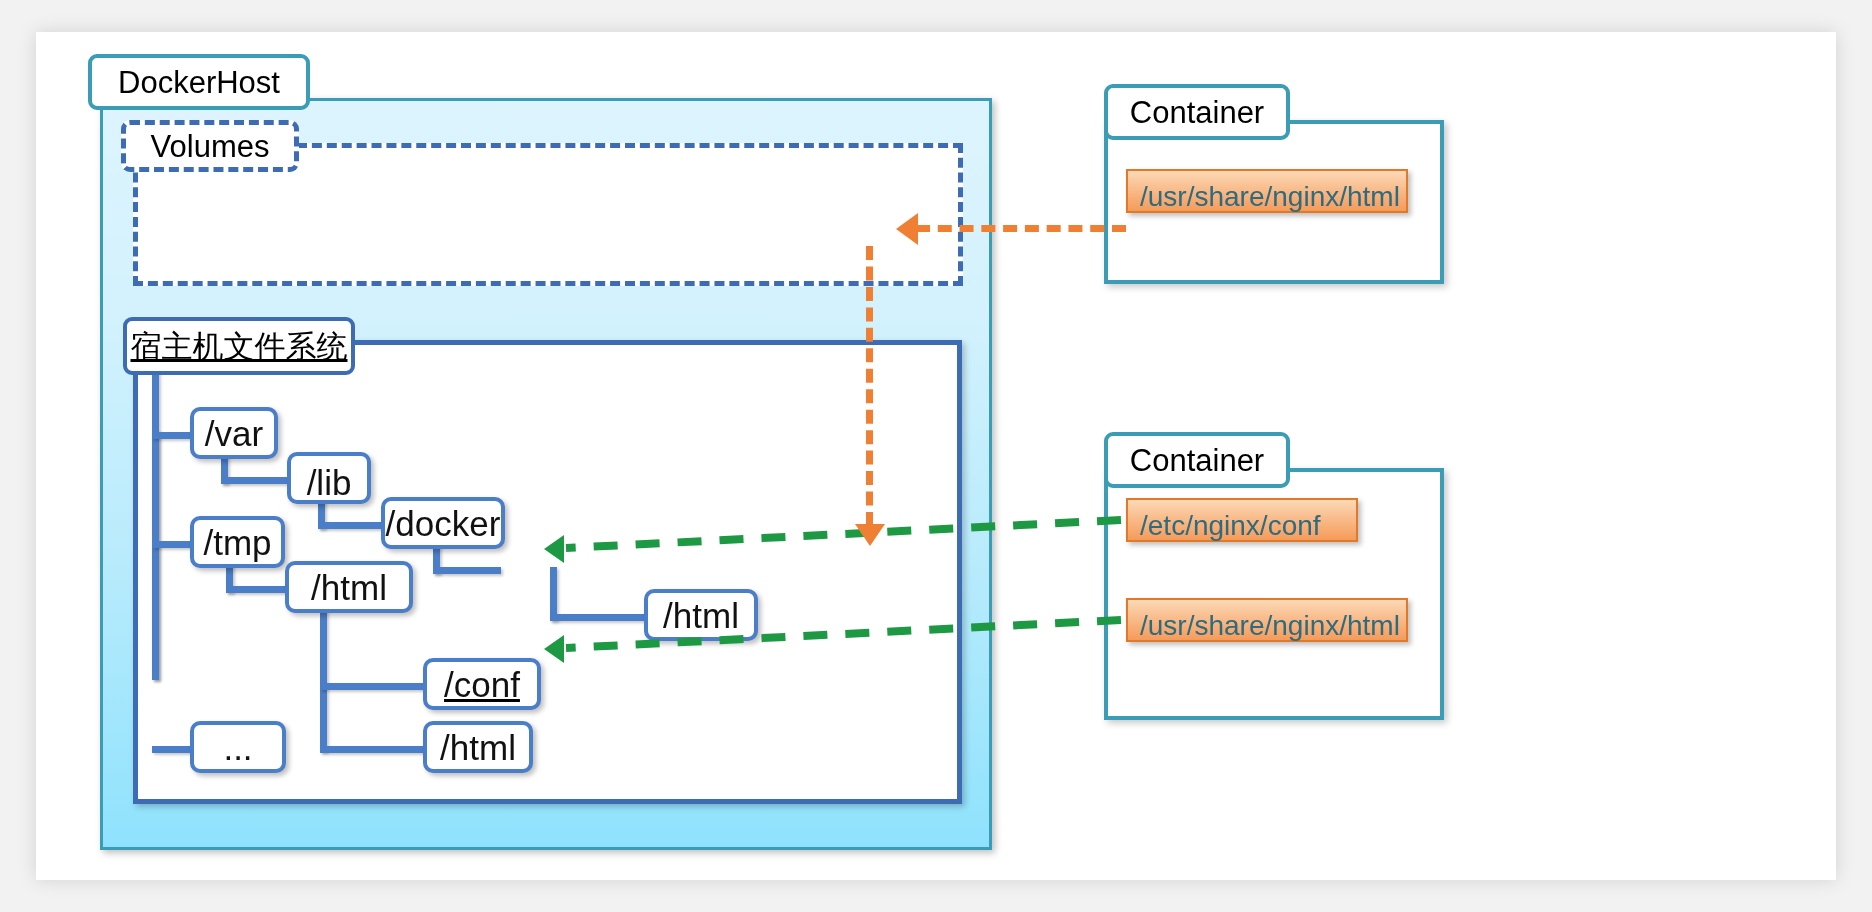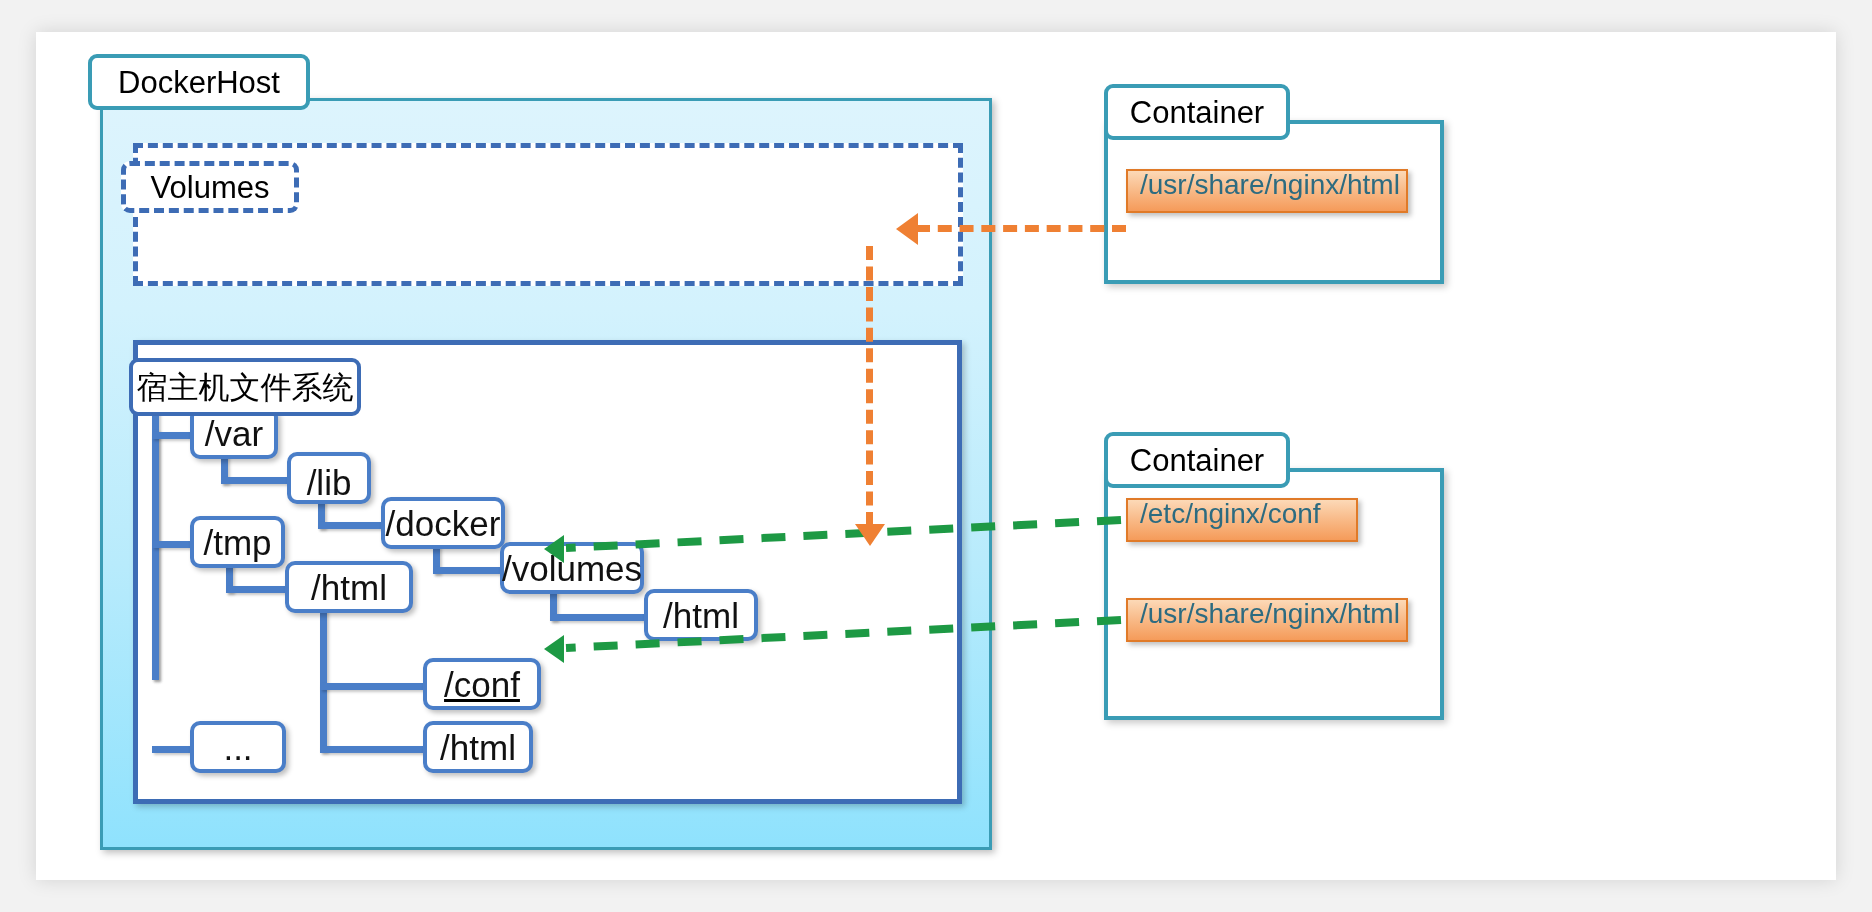--- a/index.html
+++ b/index.html
@@ -5,21 +5,21 @@
   html,body{margin:0;padding:0;background:#f2f2f2;}
   body{font-family:"Liberation Sans","DejaVu Sans",sans-serif;}
   #canvas{position:relative;width:1872px;height:912px;background:#f2f2f2;overflow:hidden;}
   #paper{position:absolute;left:36px;top:32px;width:1800px;height:848px;background:#ffffff;
          box-shadow:0 0 18px rgba(0,0,0,.13);}
 
   
   .tagbox{position:absolute;background:#ffffff;border-radius:9px;display:flex;align-items:center;
           justify-content:center;box-sizing:border-box;z-index:6;}
   .tag-teal{border:4px solid #3a9cb5;}
-  .tag-dash{border:5px dashed #3d6cb5;margin-top:41px;}
+  .tag-dash{border:5px dashed #3d6cb5;}
   .tag-label{font-size:31px;color:#000;line-height:1;white-space:nowrap;}
 
   .plainbox{position:absolute;box-sizing:border-box;}
 
   
   #dockerhost-panel{left:100px;top:98px;width:892px;height:752px;
      background:linear-gradient(180deg,#ddf4fd 0%,#d3f2fd 28%,#b8ebfc 62%,#8fe2fd 100%);
      border:3px solid #3a9cb5;box-shadow:3px 3px 7px rgba(0,0,0,.25);z-index:1;}
 
   
@@ -37,21 +37,21 @@
   .node span{font-size:35px;color:#111;line-height:1;white-space:nowrap;}
 
   .conn{position:absolute;background:#4a7ec8;z-index:3;}
   .conn.sh{box-shadow:2px 2px 3px rgba(0,0,0,.22);}
 
   
   .container-panel{position:absolute;background:#ffffff;border:4px solid #3a9cb5;
      box-sizing:border-box;box-shadow:3px 3px 7px rgba(0,0,0,.22);z-index:3;}
   .path-chip{position:absolute;box-sizing:border-box;border:2px solid #e07a28;
      background:linear-gradient(180deg,#fcd9b7 0%,#f8b682 55%,#f59b5a 100%);
-     display:flex;align-items:flex-start;padding-left:12px;
+     display:flex;align-items:flex-end;padding-left:12px;
      box-shadow:3px 3px 5px rgba(0,0,0,.25);z-index:7;}
   .path-chip span{font-size:28px;color:#2d6b80;line-height:1;white-space:nowrap;}
 
   
   .dashline{position:absolute;z-index:8;}
   .dash-h-orange{height:0;border-top:7px dashed #ef8033;}
   .dash-v-orange{width:0;border-left:7px dashed #ef8033;}
 
   .arrow-left-orange{position:absolute;width:0;height:0;z-index:9;
      border-top:16px solid transparent;border-bottom:16px solid transparent;
@@ -83,21 +83,21 @@
     <div class="plainbox" id="fs-panel" style="left:97px;top:308px;"></div>
 
     <div class="tagbox tag-teal" style="left:52px;top:22px;width:222px;height:56px;">
       <div class="tag-label">DockerHost</div>
     </div>
 
     <div class="tagbox tag-dash" style="left:85px;top:88px;width:178px;height:52px;">
       <div class="tag-label">Volumes</div>
     </div>
 
-    <div class="tagbox tag-dash" style="left:93px;top:285px;width:232px;height:58px;border-style:solid;border-width:4px;border-color:#3d6cb5;">
+    <div class="tagbox tag-dash" style="left:87px;top:285px;width:232px;height:58px;border-style:solid;border-width:4px;border-color:#3d6cb5;text-decoration:underline;">
       <div class="tag-label" style="font-family:'DejaVu Sans',sans-serif;">宿主机文件系统</div>
     </div>
 
 
     <div class="conn sh" style="left:116px;top:338px;width:7px;height:310px;"></div>
     <div class="conn sh" style="left:116px;top:398px;width:7px;height:250px;"></div>
 
     <div class="conn sh" style="left:116px;top:400px;width:42px;height:7px;"></div>
 
     <div class="conn sh" style="left:185px;top:400px;width:7px;height:52px;"></div>
@@ -124,23 +124,20 @@
     <div class="conn sh" style="left:116px;top:714px;width:42px;height:7px;"></div>
 
     <div class="node" style="left:154px;top:375px;width:88px;height:52px;">
       <span>/var</span>
     </div>
     <div class="node" style="left:251px;top:420px;width:84px;height:52px;align-items:flex-end;">
       <span>/lib</span>
     </div>
     <div class="node" style="left:345px;top:465px;width:124px;height:52px;">
       <span>/docker</span>
-    </div>
-    <div class="node" style="left:464px;top:510px;width:144px;height:52px;">
-      <span>/volumes</span>
     </div>
     <div class="node" style="left:608px;top:557px;width:114px;height:52px;">
       <span>/html</span>
     </div>
 
     <div class="node" style="left:154px;top:484px;width:95px;height:52px;">
       <span>/tmp</span>
     </div>
     <div class="node" style="left:249px;top:529px;width:128px;height:52px;">
       <span>/html</span>

